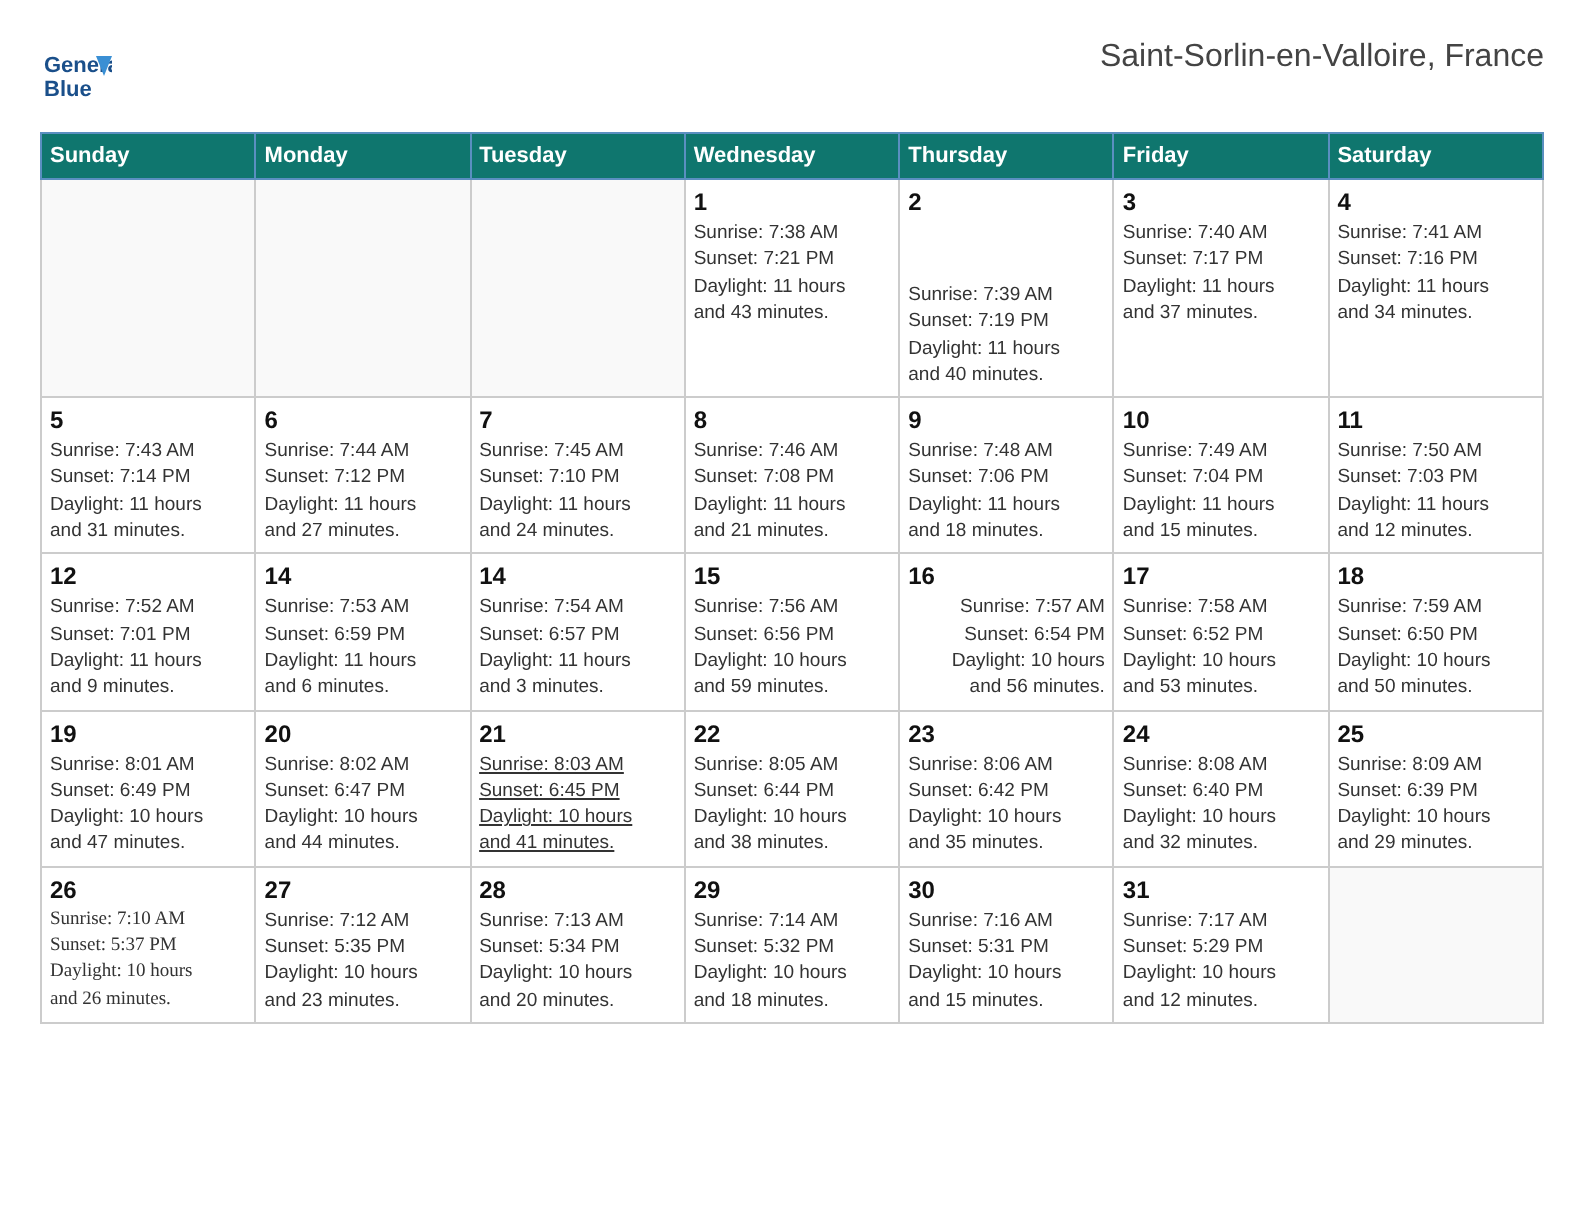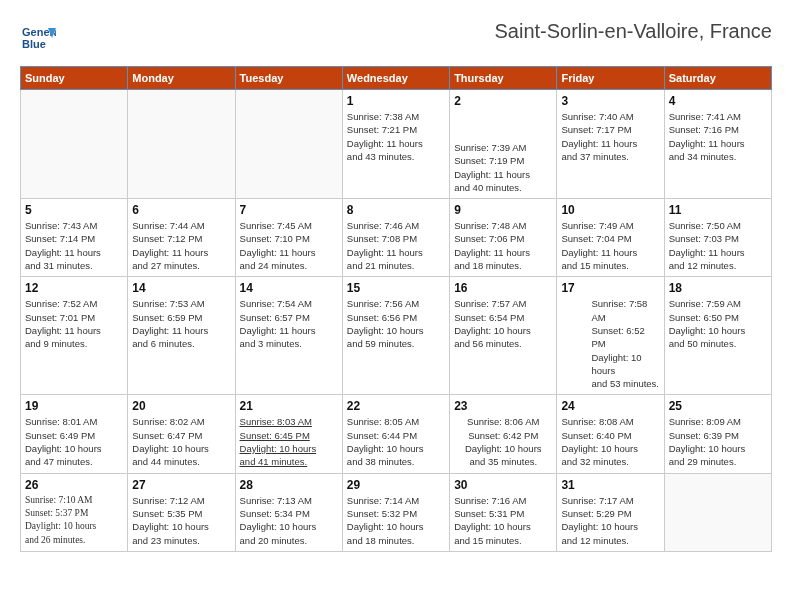--- a/index.html
+++ b/index.html
@@ -27,30 +27,30 @@
     }
     .title-block {
       text-align: right;
     }
     .month-year {
       font-size: 32px;
       font-weight: bold;
       color: #222;
     }
     .location {
-      font-size: 20px;
+      font-size: 16px;
       color: #444;
     }
     .calendar {
       width: 100%;
       border-collapse: collapse;
       font-size: 10px;
     }
     .calendar th {
-      background: #c2410c;
+      background: #0f766e;
       color: #fff;
       padding: 5px 4px;
       text-align: left;
       font-size: 11px;
       border: 1px solid #5a8fc0;
     }
     .calendar td {
       border: 1px solid #ccc;
       vertical-align: top;
       padding: 4px;
@@ -211,28 +211,28 @@
         </td>
         <td>
           <div class="day-num">15</div>
           <div class="day-info" style="white-space: pre-line;">Sunrise: 7:56 AM
 Sunset: 6:56 PM
 Daylight: 10 hours
 and 59 minutes.</div>
         </td>
         <td>
           <div class="day-num">16</div>
-          <div class="day-info" style="white-space: pre-line;">Sunrise: 7:57 AM
+          <div class="day-info" style="white-space: pre-line; text-align: right;">Sunrise: 7:57 AM
 Sunset: 6:54 PM
 Daylight: 10 hours
 and 56 minutes.</div>
         </td>
         <td>
           <div class="day-num">17</div>
-          <div class="day-info" style="white-space: pre-line; margin-left: 30px;">Sunrise: 7:58 AM
+          <div class="day-info" style="white-space: pre-line;">Sunrise: 7:58 AM
 Sunset: 6:52 PM
 Daylight: 10 hours
 and 53 minutes.</div>
         </td>
         <td>
           <div class="day-num">18</div>
           <div class="day-info" style="white-space: pre-line;">Sunrise: 7:59 AM
 Sunset: 6:50 PM
 Daylight: 10 hours
 and 50 minutes.</div>
@@ -262,21 +262,21 @@
         </td>
         <td>
           <div class="day-num">22</div>
           <div class="day-info" style="white-space: pre-line;">Sunrise: 8:05 AM
 Sunset: 6:44 PM
 Daylight: 10 hours
 and 38 minutes.</div>
         </td>
         <td>
           <div class="day-num">23</div>
-          <div class="day-info" style="white-space: pre-line; text-align: center;">Sunrise: 8:06 AM
+          <div class="day-info" style="white-space: pre-line;">Sunrise: 8:06 AM
 Sunset: 6:42 PM
 Daylight: 10 hours
 and 35 minutes.</div>
         </td>
         <td>
           <div class="day-num">24</div>
           <div class="day-info" style="white-space: pre-line;">Sunrise: 8:08 AM
 Sunset: 6:40 PM
 Daylight: 10 hours
 and 32 minutes.</div>

